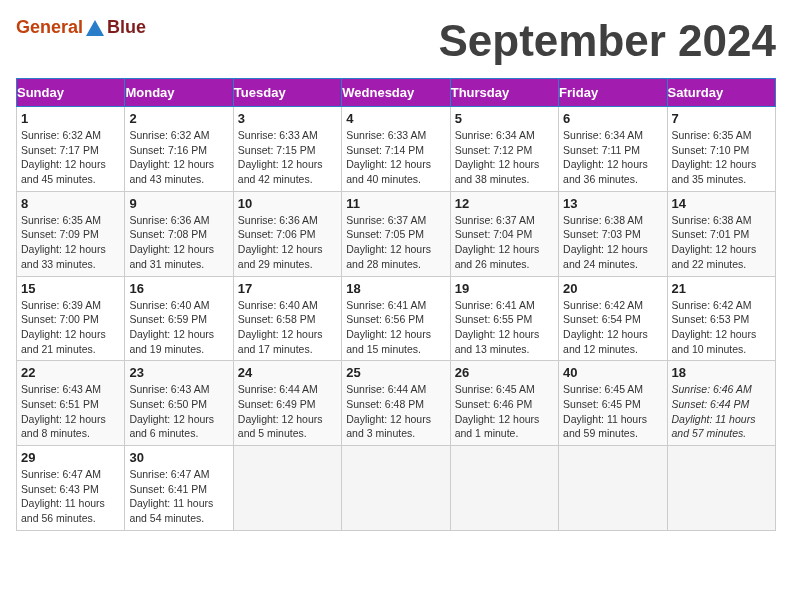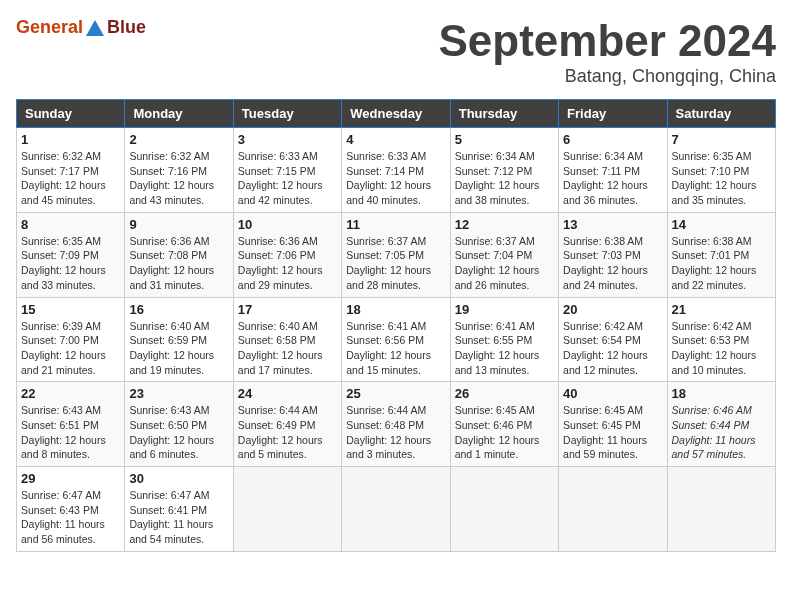--- a/index.html
+++ b/index.html
@@ -32,23 +32,23 @@
     .logo-blue { color: #7f1d1d; font-weight: bold; font-size: 18px; }
     .title-block { text-align: right; }
     .month-title { font-size: 44px; font-weight: bold; color: #404040; }
     .location-title { font-size: 18px; color: #444; }
     .calendar {
       width: 100%;
       border-collapse: collapse;
       font-size: 11px;
     }
     .calendar th {
-      background-color: #404040;
+      background-color: #a21caf;
       color: #fff;
-      padding: 6px 8px;
+      padding: 6px 0;
       text-align: left;
       font-size: 13px;
       font-weight: bold;
       border: 1px solid #2a7dc9;
     }
     .calendar td {
       border: 1px solid #ccc;
       vertical-align: top;
       padding: 4px;
       width: 108px;
@@ -80,21 +80,20 @@
       <div style="display:inline-block; position:relative; margin-left:0;">
         <svg width="22" height="22" viewBox="0 0 22 22" style="vertical-align:middle;margin:0 1px;">
           <polygon points="11,2 20,18 2,18" fill="#2a7dc9"></polygon>
         </svg>
       </div>
       <span class="logo-blue">Blue</span>
     </div>
   </div>
   <div class="title-block">
     <div class="month-title">September 2024</div>
-    <div class="location-title">Batang, Chongqing, China</div>
   </div>
 </div>
 
 <table class="calendar">
   <thead>
     <tr id="calendar-header">
         <th>Sunday</th>
         <th>Monday</th>
         <th>Tuesday</th>
         <th>Wednesday</th>

